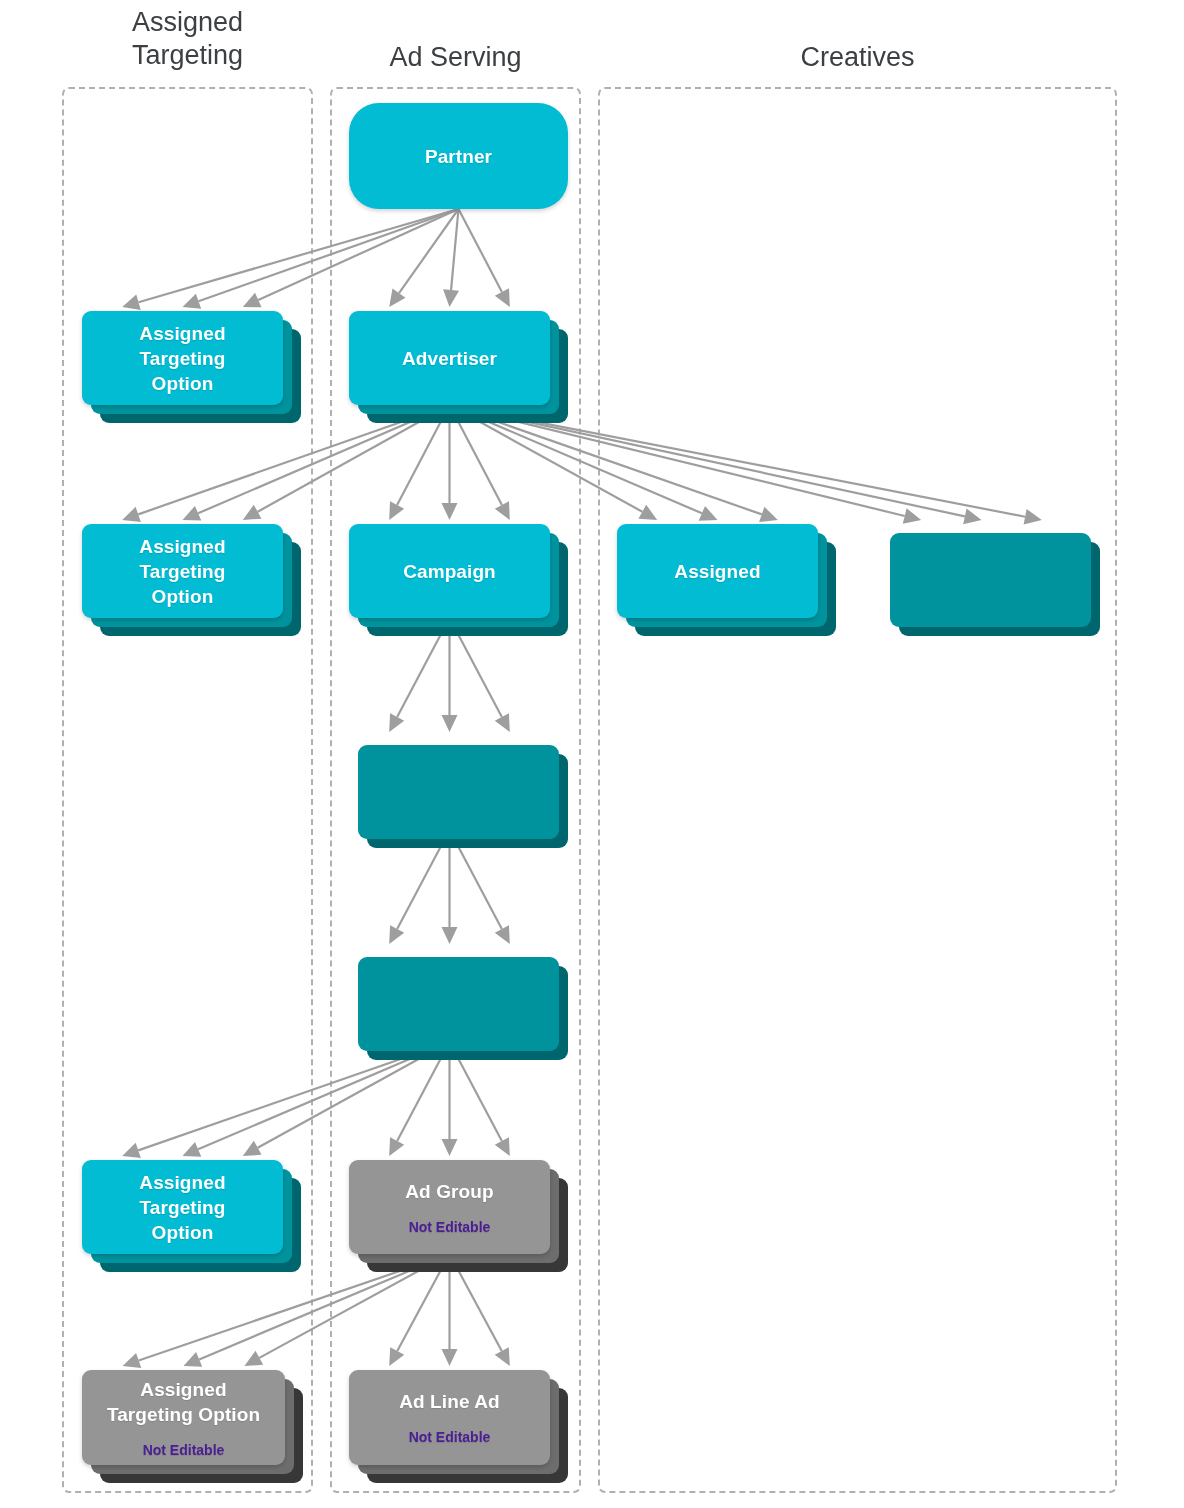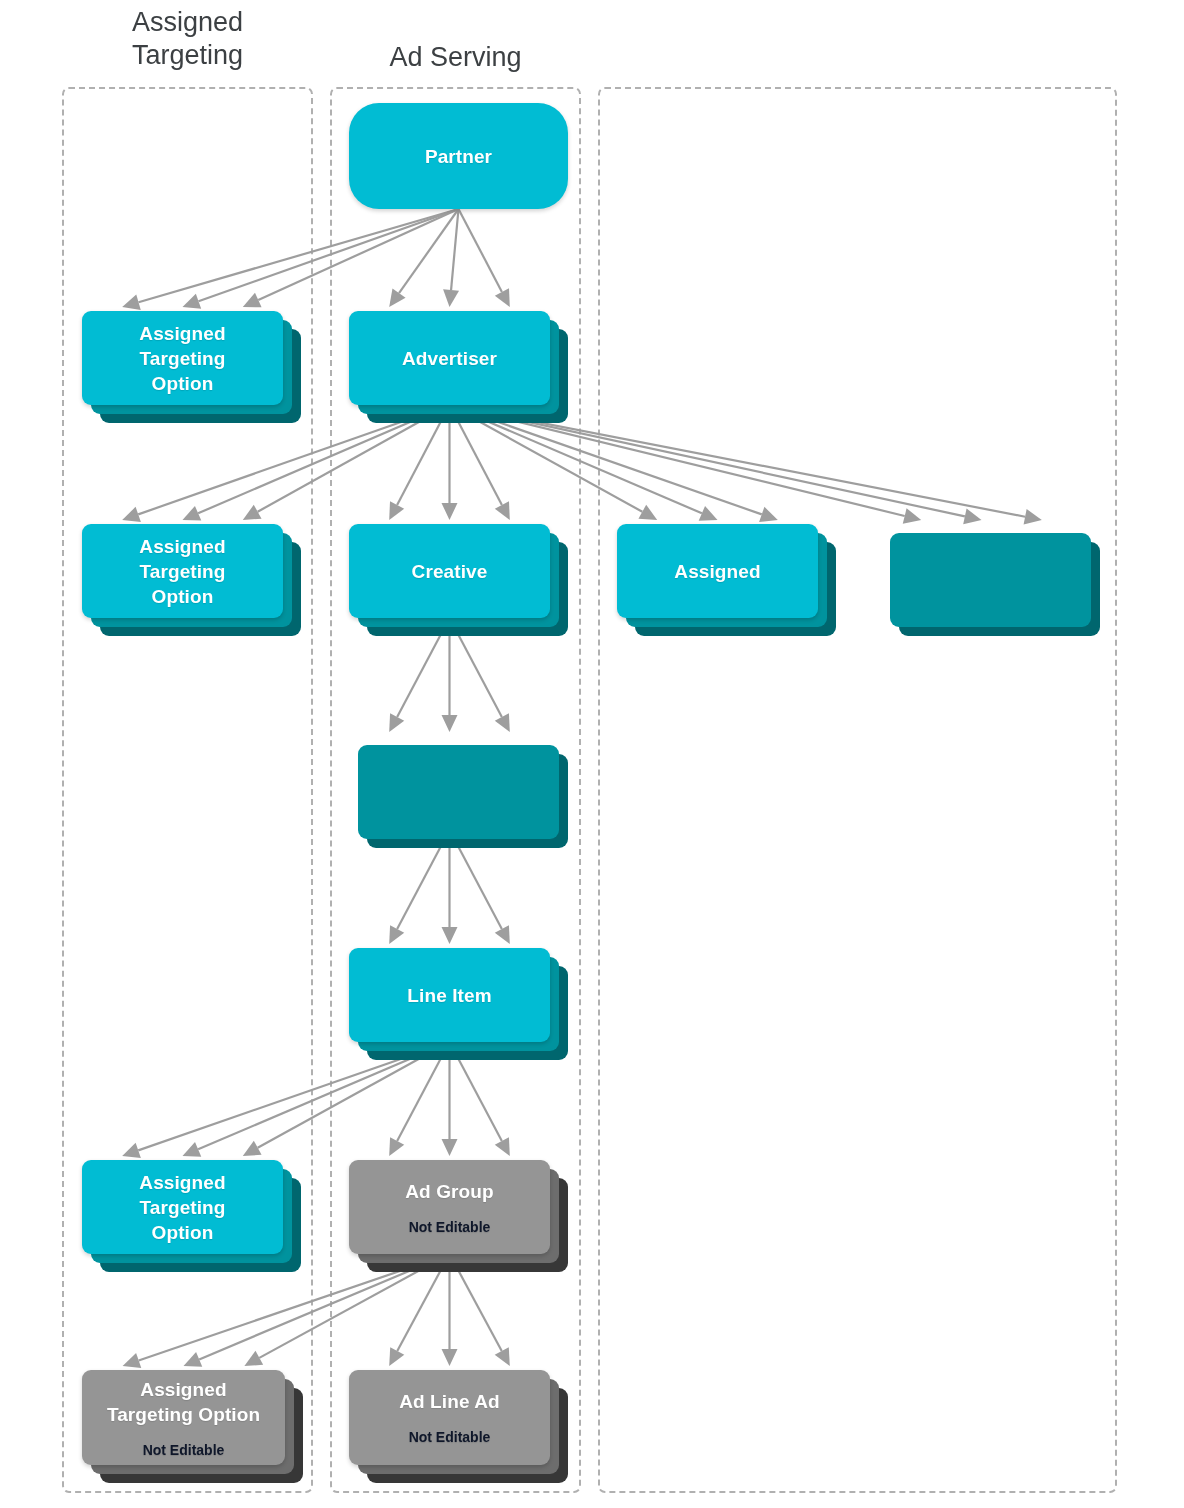--- a/index.html
+++ b/index.html
@@ -66,21 +66,21 @@
     color: #ffffff;
     font-weight: bold;
     font-size: 19px;
     line-height: 25px;
     text-align: center;
     letter-spacing: 0.1px;
     text-shadow: 0 1px 1px rgba(0,0,0,0.12);
     padding: 0 8px;
   }
   .node-sub {
-    color: #0f172a;
+    color: #4c1d95;
     font-weight: bold;
     font-size: 14px;
     line-height: 18px;
     text-align: center;
     margin-top: 14px;
     text-shadow: 0 1px 1px rgba(0,0,0,0.12);
   }
 
   
   .teal .front  { background: #01bcd3; }
@@ -92,20 +92,21 @@
   .gray .layer3 { background: #373737; }
 </style>
 </head>
 <body>
 
 <div id="stage">
 
   <div class="col-header" style="left: 330px; top: 41px; width: 251px;">Ad Serving</div>
   <div class="col-header" style="left: 62px; top: 6px; width: 251px;">Assigned
 Targeting</div>
+  <div class="col-header" style="left: 598px; top: 41px; width: 519px;">Creatives</div>
 
   <div class="group-box" style="left: 62px; top: 87px; width: 251px; height: 1406px;"></div>
   <div class="group-box" style="left: 330px; top: 87px; width: 251px; height: 1406px;"></div>
   <div class="group-box" style="left: 598px; top: 87px; width: 519px; height: 1406px;"></div>
 
   <svg id="arrows" viewBox="0 0 1184 1508" xmlns="http://www.w3.org/2000/svg">
       <g>
         <line x1="458.5" y1="209" x2="138.52114099146465" y2="302.24391371643316" stroke="#9e9e9e" stroke-width="2.2"></line>
         <polygon points="122.2,307 136.28298274037436,294.5633767792733 140.75929924255493,309.924450653593" fill="#9e9e9e"></polygon>
       </g>
@@ -275,44 +276,41 @@
         <div class="card layer3" style="left: 18px; top: 18px; width: 201px; height: 94px;"></div>
         <div class="card layer2" style="left: 9px; top: 9px; width: 201px; height: 94px;"></div>
         <div class="card front" style="left: 0px; top: 0px; width: 201px; height: 94px;">
           <div class="node-label" style="max-width: 120px;">Assigned Targeting Option</div>
         </div>
       </div>
       <div class="node teal" style="left: 349px; top: 524px; width: 219px; height: 112px;">
         <div class="card layer3" style="left: 18px; top: 18px; width: 201px; height: 94px;"></div>
         <div class="card layer2" style="left: 9px; top: 9px; width: 201px; height: 94px;"></div>
         <div class="card front" style="left: 0px; top: 0px; width: 201px; height: 94px;">
-          <div class="node-label">Creative</div>
+          <div class="node-label">Campaign</div>
         </div>
       </div>
       <div class="node teal" style="left: 617px; top: 524px; width: 219px; height: 112px;">
         <div class="card layer3" style="left: 18px; top: 18px; width: 201px; height: 94px;"></div>
         <div class="card layer2" style="left: 9px; top: 9px; width: 201px; height: 94px;"></div>
         <div class="card front" style="left: 0px; top: 0px; width: 201px; height: 94px;">
           <div class="node-label">Assigned</div>
         </div>
       </div>
       <div class="node teal" style="left: 881px; top: 524px; width: 219px; height: 112px;">
         <div class="card layer3" style="left: 18px; top: 18px; width: 201px; height: 94px;"></div>
         <div class="card layer2" style="left: 9px; top: 9px; width: 201px; height: 94px;"></div>
       </div>
       <div class="node teal" style="left: 349px; top: 736px; width: 219px; height: 112px;">
         <div class="card layer3" style="left: 18px; top: 18px; width: 201px; height: 94px;"></div>
         <div class="card layer2" style="left: 9px; top: 9px; width: 201px; height: 94px;"></div>
       </div>
       <div class="node teal" style="left: 349px; top: 948px; width: 219px; height: 112px;">
         <div class="card layer3" style="left: 18px; top: 18px; width: 201px; height: 94px;"></div>
         <div class="card layer2" style="left: 9px; top: 9px; width: 201px; height: 94px;"></div>
-        <div class="card front" style="left: 0px; top: 0px; width: 201px; height: 94px;">
-          <div class="node-label">Line Item</div>
-        </div>
       </div>
       <div class="node teal" style="left: 82px; top: 1160px; width: 219px; height: 112px;">
         <div class="card layer3" style="left: 18px; top: 18px; width: 201px; height: 94px;"></div>
         <div class="card layer2" style="left: 9px; top: 9px; width: 201px; height: 94px;"></div>
         <div class="card front" style="left: 0px; top: 0px; width: 201px; height: 94px;">
           <div class="node-label" style="max-width: 120px;">Assigned Targeting Option</div>
         </div>
       </div>
       <div class="node gray" style="left: 349px; top: 1160px; width: 219px; height: 112px;">
         <div class="card layer3" style="left: 18px; top: 18px; width: 201px; height: 94px;"></div>

